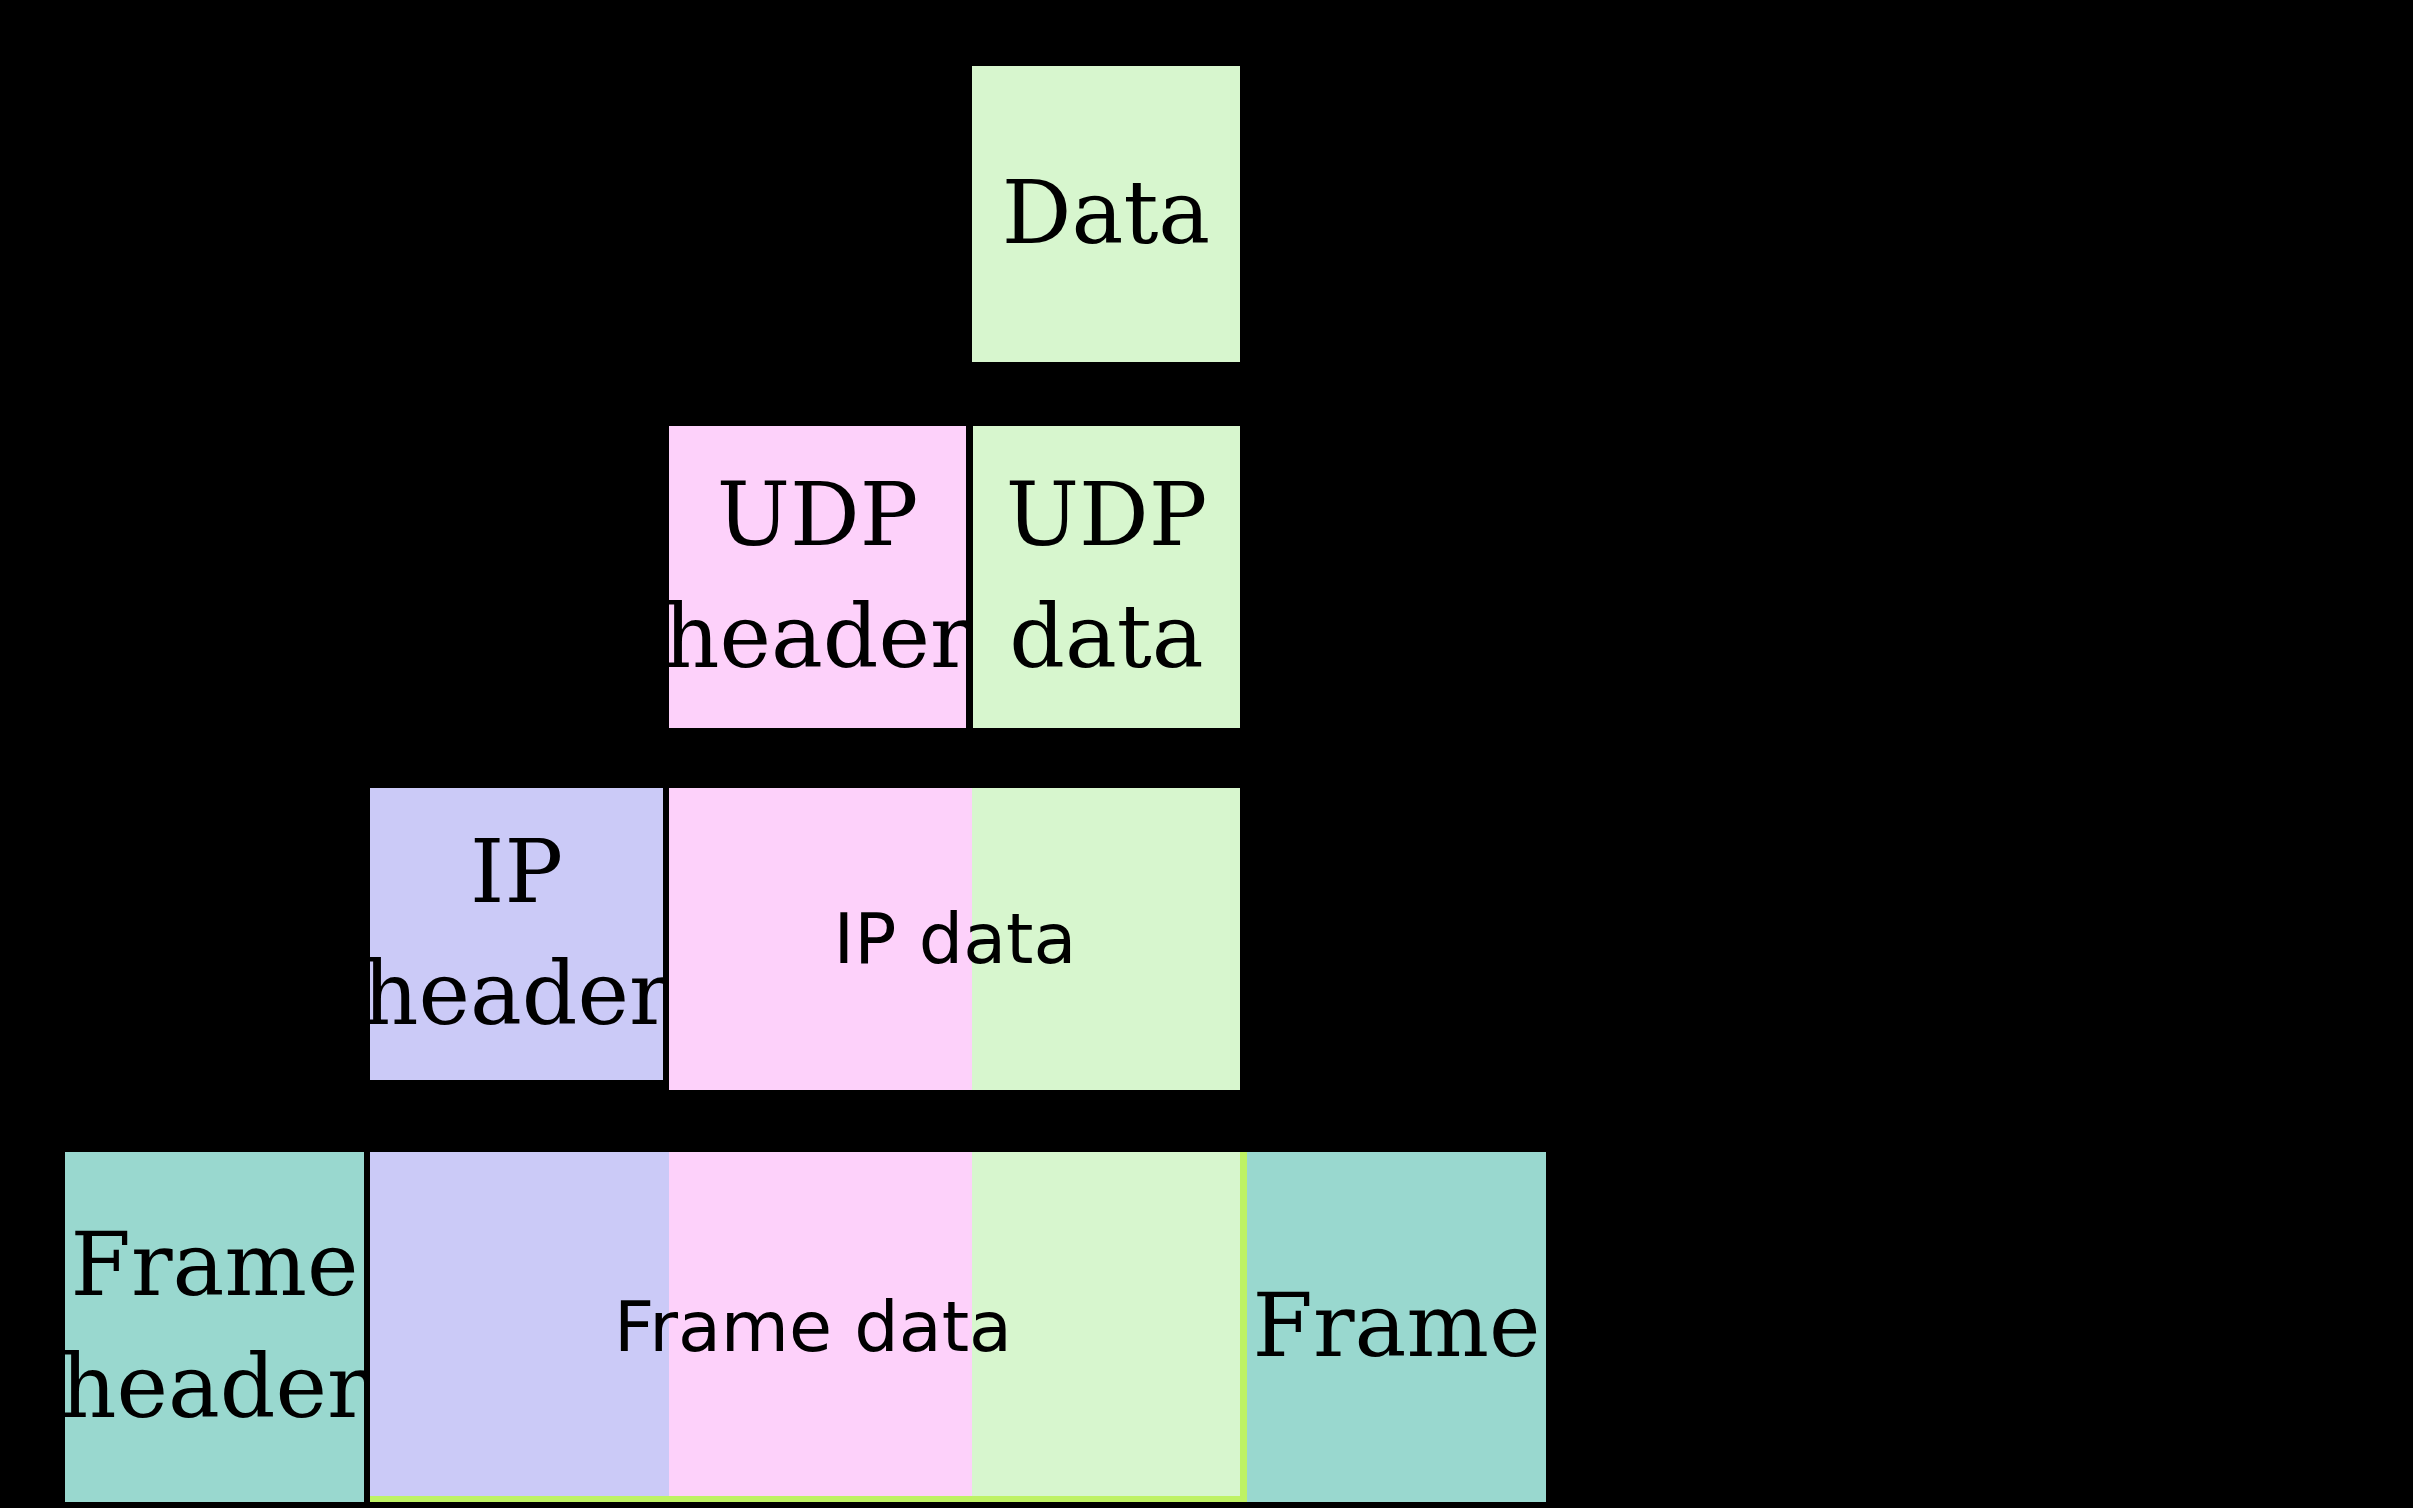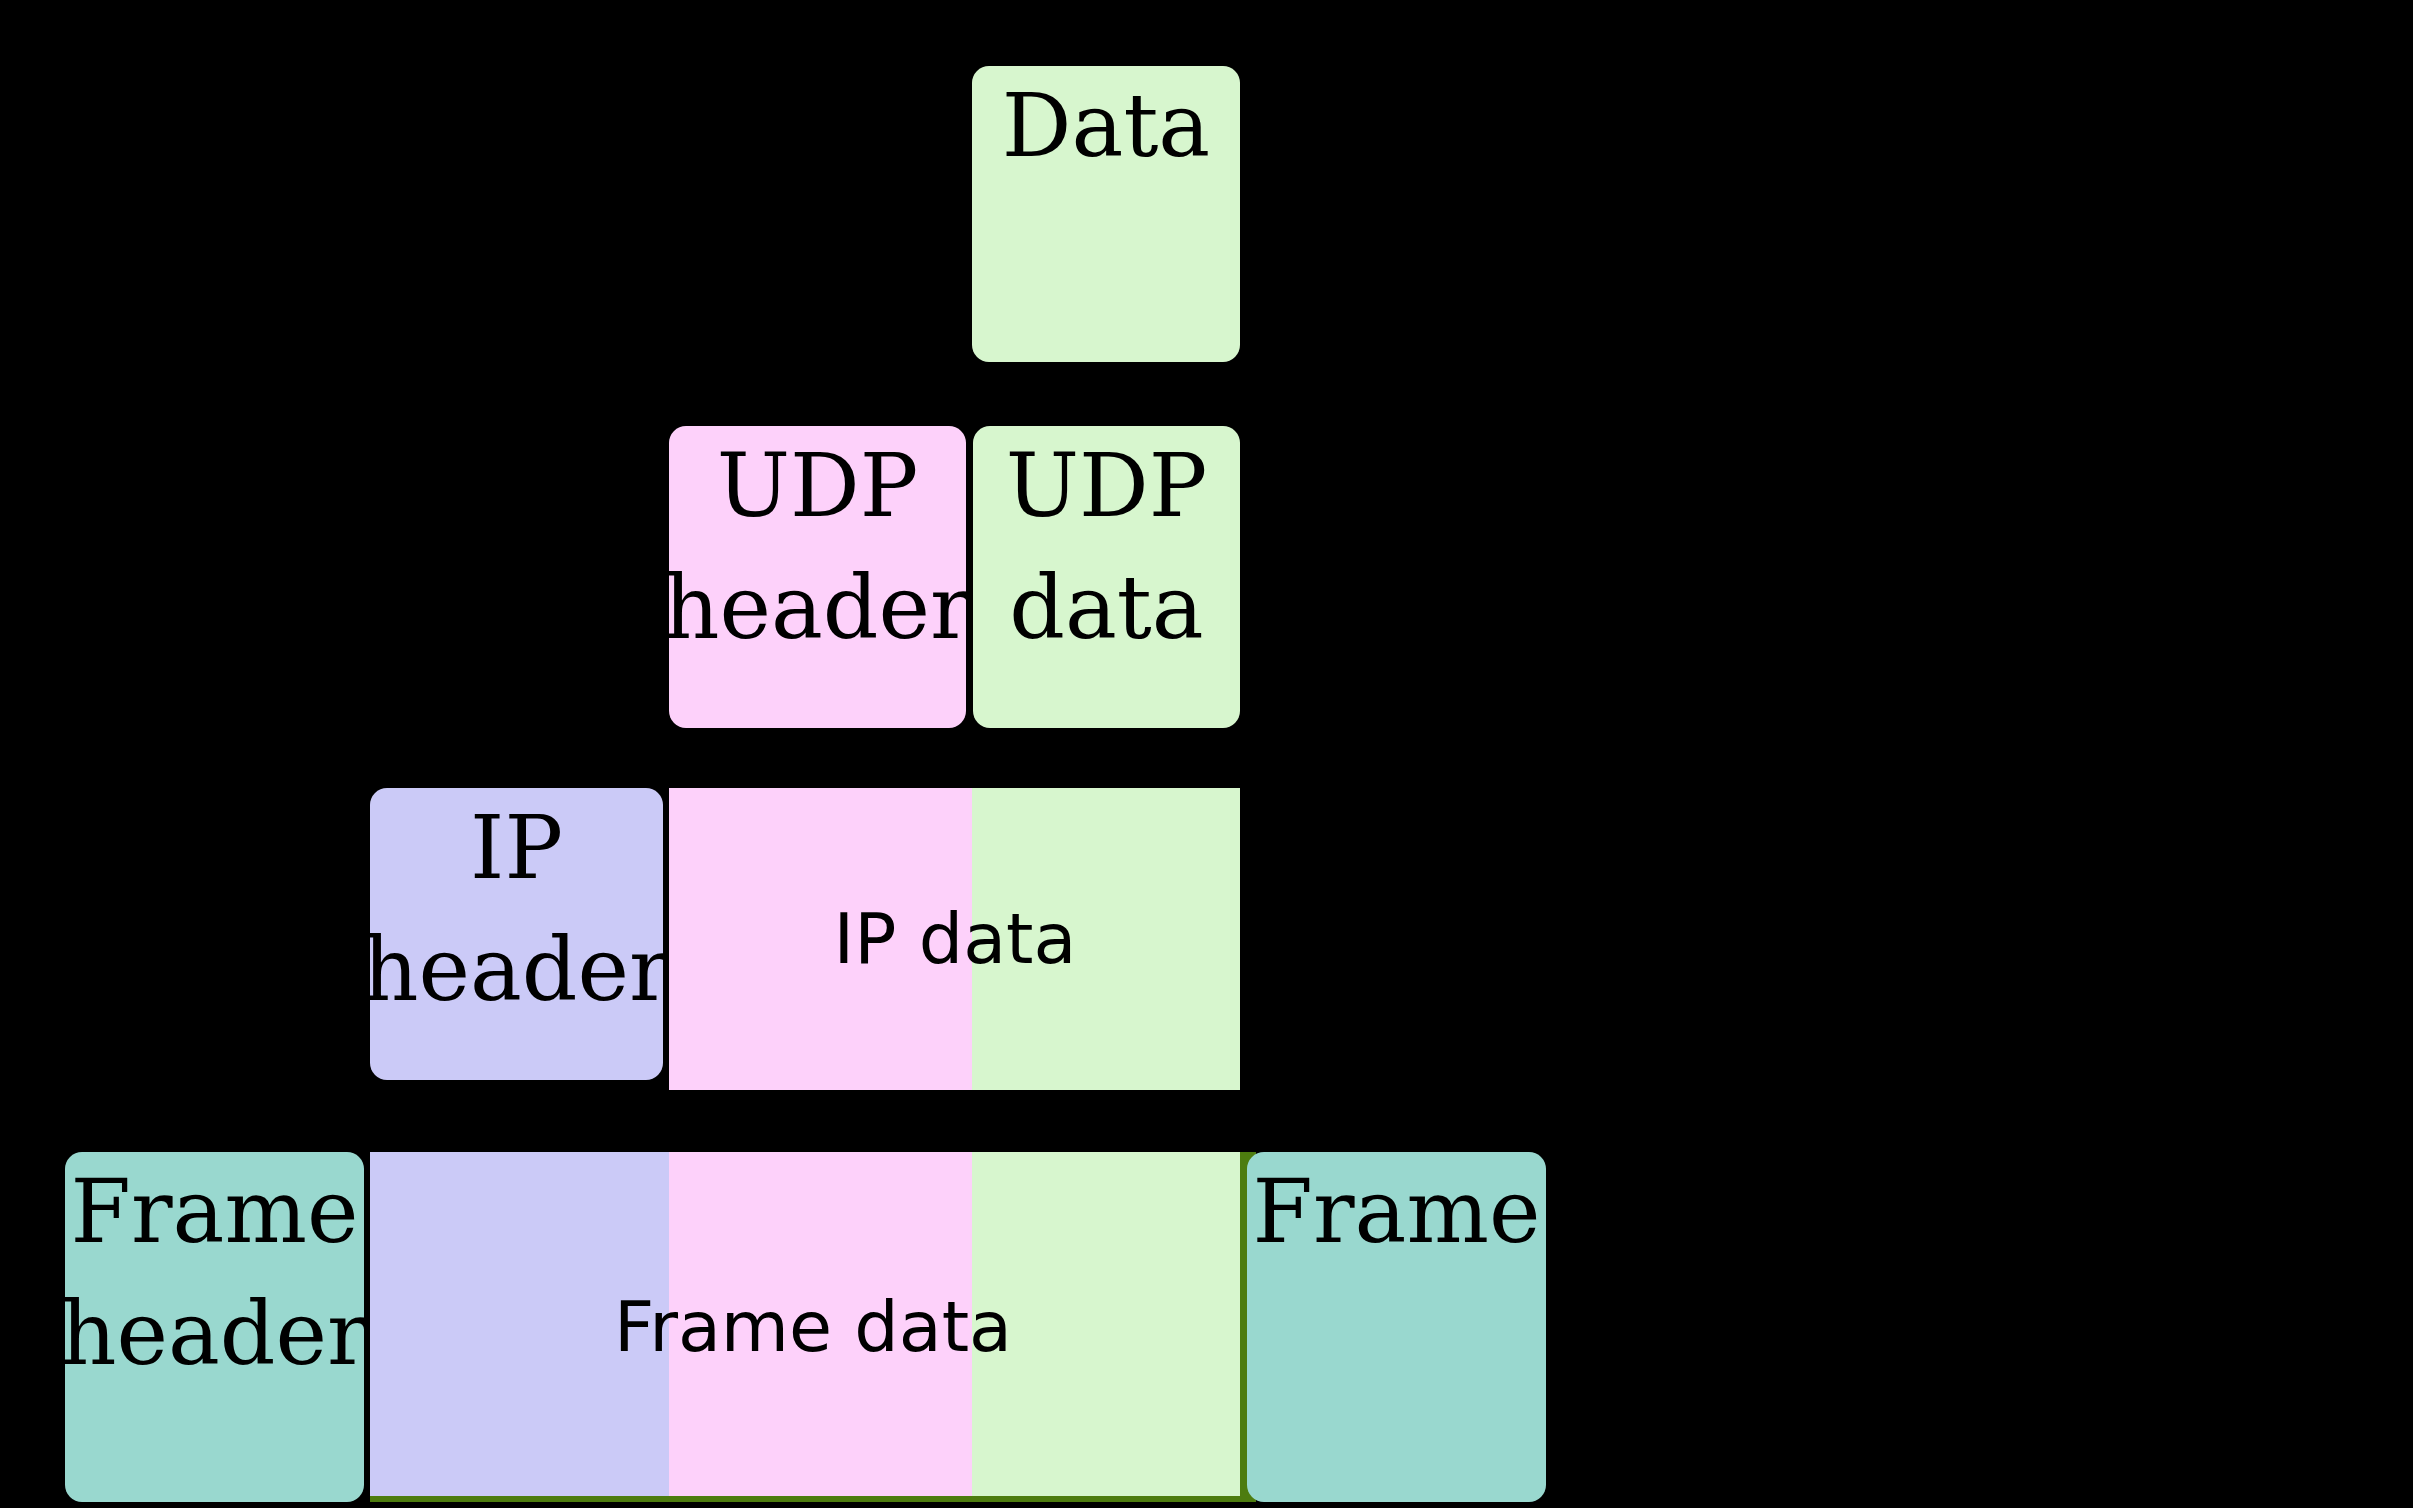--- a/index.html
+++ b/index.html
@@ -14,23 +14,22 @@
     background: #000000;
     overflow: hidden;
     font-family: "DejaVu Serif", "Liberation Serif", serif;
     color: #000000;
   }
   .box {
     position: absolute;
     display: flex;
     flex-direction: column;
     align-items: center;
-    justify-content: flex-start;
+    justify-content: center;
     text-align: center;
-    border-radius: 17px;
   }
   .serif-label {
     font-family: "DejaVu Serif", "Liberation Serif", serif;
     font-size: 87px;
     line-height: 1.4;
     color: #000000;
   }
   .sans-label {
     font-family: "DejaVu Sans", "Liberation Sans", sans-serif;
     font-size: 70px;
@@ -96,21 +95,21 @@
     <div class="region-label sans-label">
       <span class="line">IP data</span>
     </div>
   </div>
 
   <div class="box serif-label" style="left: 65px; top: 1152px; width: 299px; height: 350px; background-color: rgb(153, 216, 207);">
     <span class="line">Frame</span>
     <span class="line">header</span>
   </div>
 
-  <div class="region" style="left: 370px; top: 1152px; width: 886px; height: 350px; background-color: #4d7c0f;">
+  <div class="region" style="left: 370px; top: 1152px; width: 886px; height: 350px; background-color: #bef264;">
     <div class="segments" style="height:344px;">
       <div class="segment" style="width: 299px; background-color: rgb(203, 202, 247);"></div>
       <div class="segment" style="width: 303px; background-color: rgb(253, 209, 250);"></div>
       <div class="segment" style="width: 268px; background-color: rgb(215, 246, 206);"></div>
     </div>
     <div class="region-label sans-label">
       <span class="line">Frame data</span>
     </div>
   </div>
 

